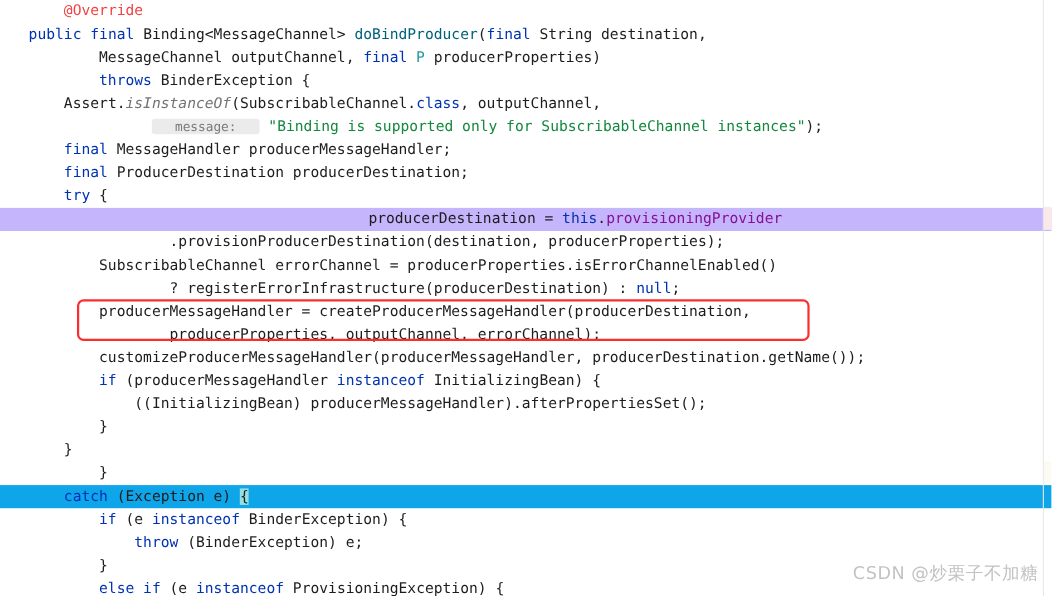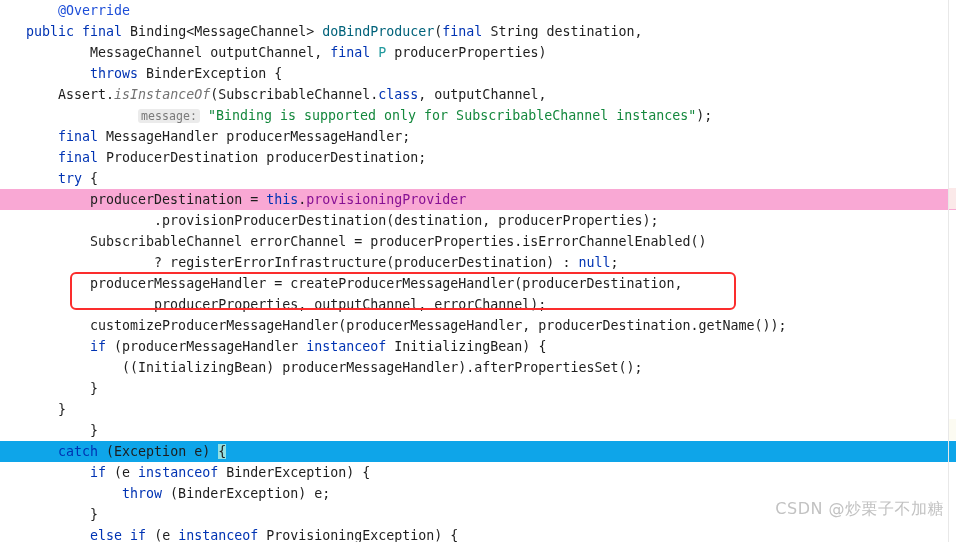--- a/index.html
+++ b/index.html
@@ -21,35 +21,35 @@
     white-space:pre;
     letter-spacing:0px;
   }
   .line{
     height:21px;
     padding-left:10px;
     box-sizing:border-box;
     white-space:pre;
     position:relative;
   }
-  .line.hl-pink{background:#f9a8d4;}
+  .line.hl-pink{background:#c4b5fd;text-align:center;}
   .line.hl-yellow{background:#0ea5e9;}
 
   
   .kw{color:#0033b3;}
   .txt{color:#1d1d1d;}
   .str{color:#14883d;}
   .field{color:#871094;}
   .ital{color:#737373;font-style:italic;}
-  .anno{color:#1d4ed8;margin-top:29px;}
+  .anno{color:#ef4444;margin-top:29px;}
   .hint{
     color:#7a7a7a;
     background:#ebebeb;
     border-radius:3px;
-    padding:0 3px;
+    padding:0 21px;
     font-size:11.6px;
   }
   .brace-hl{background:#93e0e3;}
 
   
   #gutter-line{
     position:absolute;top:0;left:948px;width:1px;height:542px;
     background:#e8e8e8;
   }
   
@@ -67,21 +67,21 @@
     position:absolute;
     left:70px;top:272px;width:666px;height:38px;
     border:2.5px solid #fb2d2d;
     border-radius:6px;
     box-sizing:border-box;
     pointer-events:none;
   }
 
   
   #watermark{
-    position:absolute;right:12px;bottom:22px;
+    position:absolute;right:12px;bottom:10px;
     color:#c2c2c2;
     font-family:"DejaVu Sans","Liberation Sans",sans-serif;
     font-size:16px;
     letter-spacing:0.5px;
     user-select:none;
   }
 </style>
 </head>
 <body>
 

